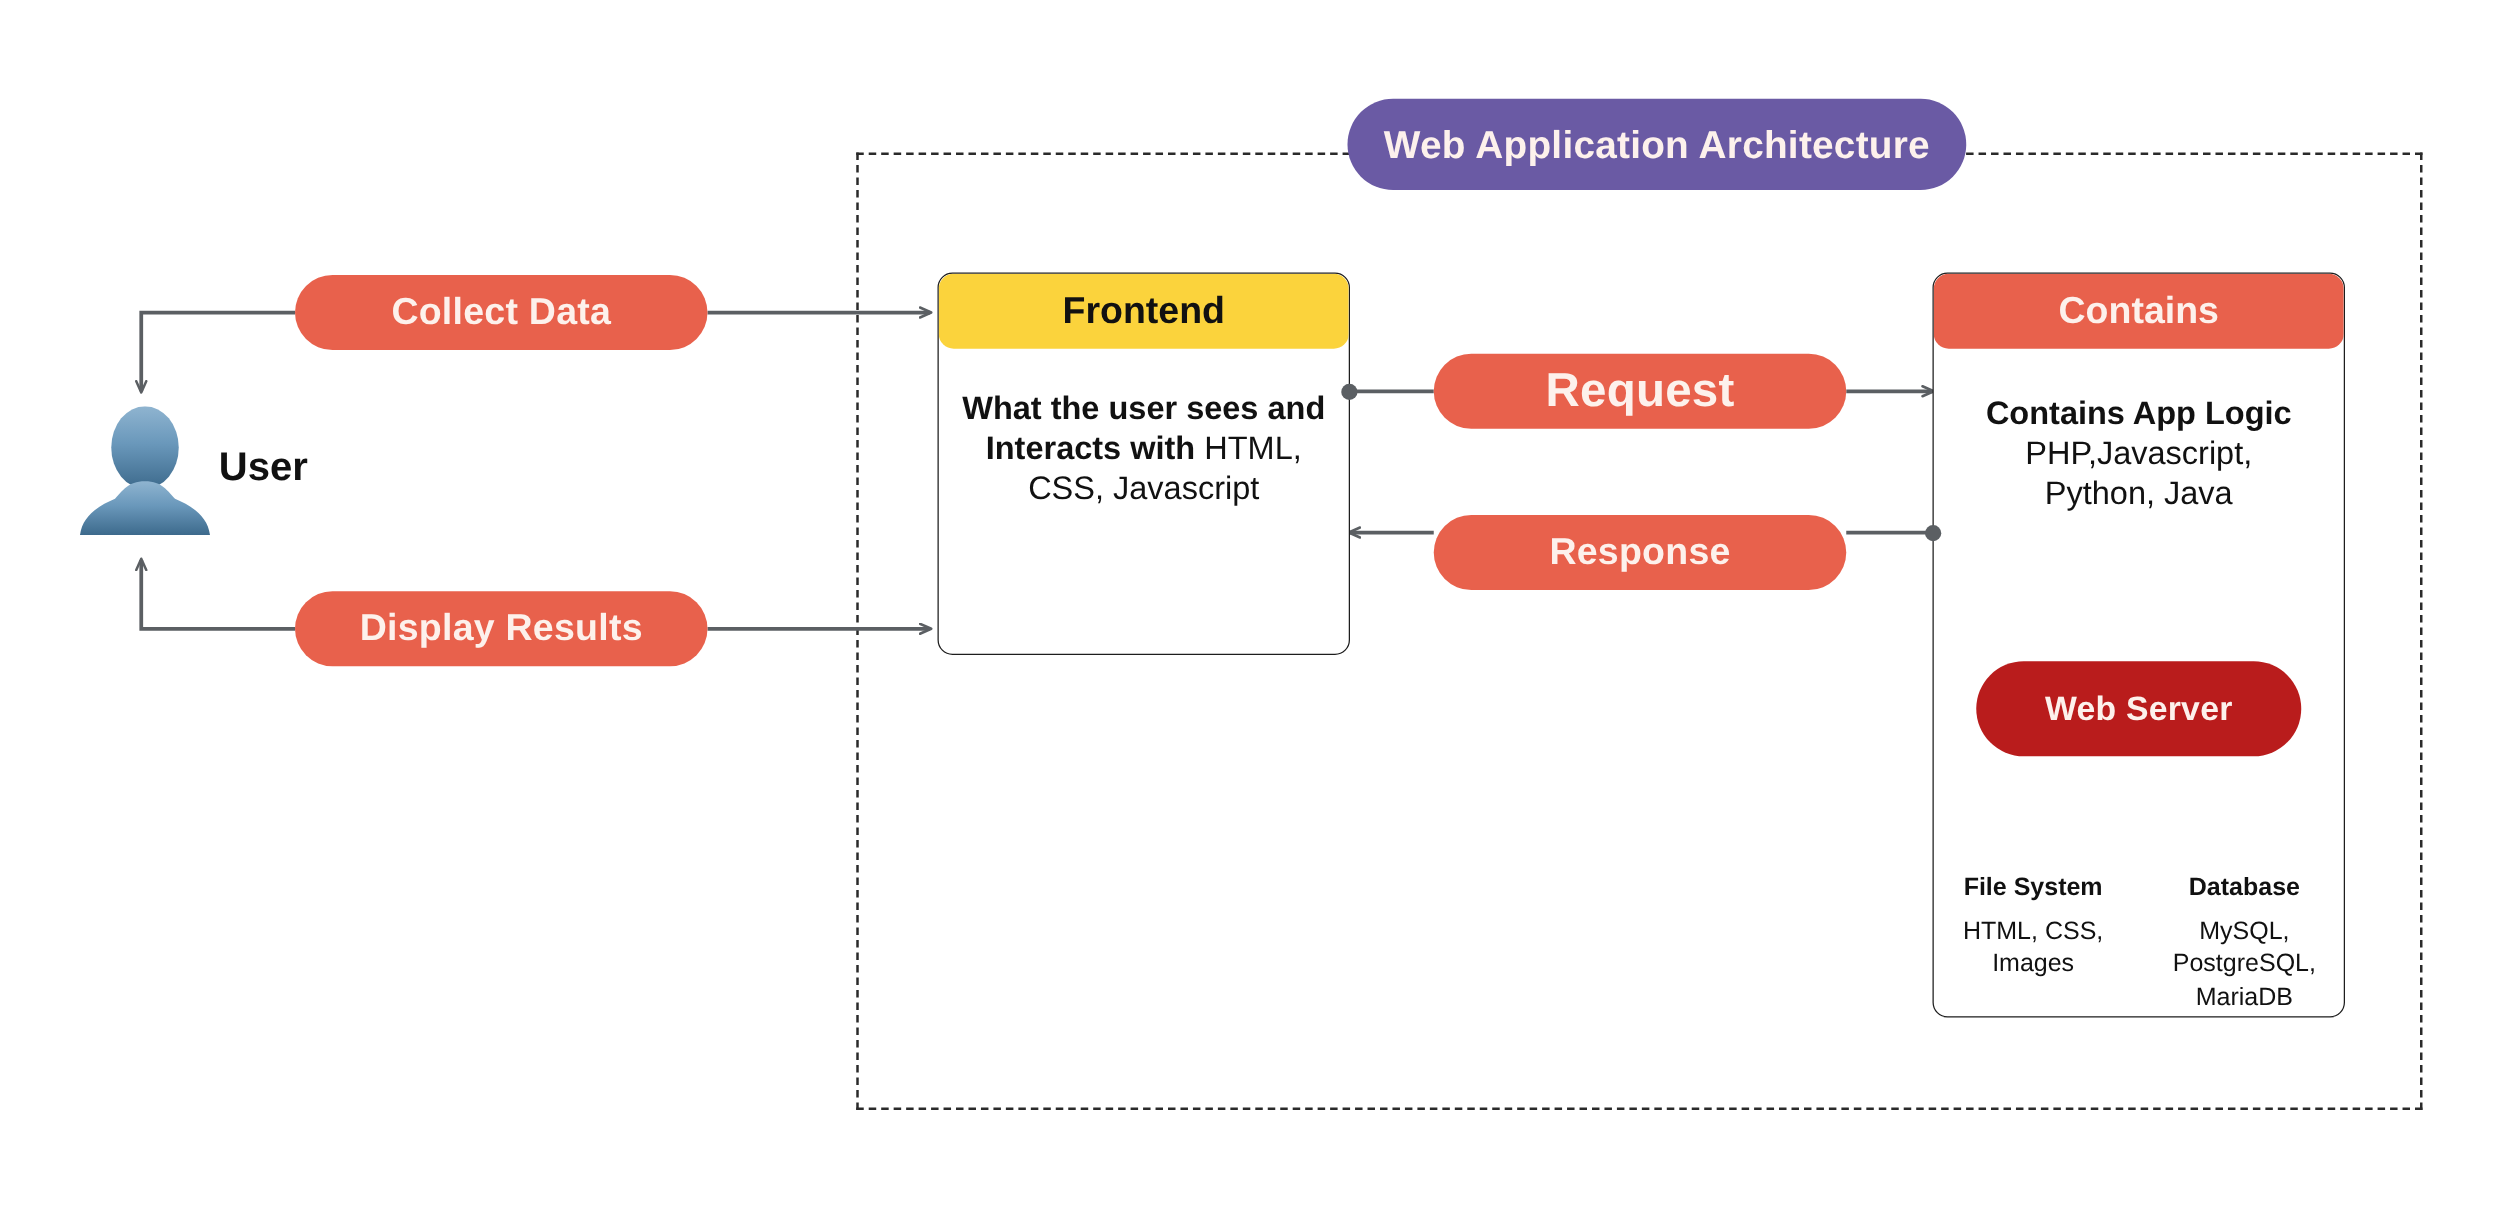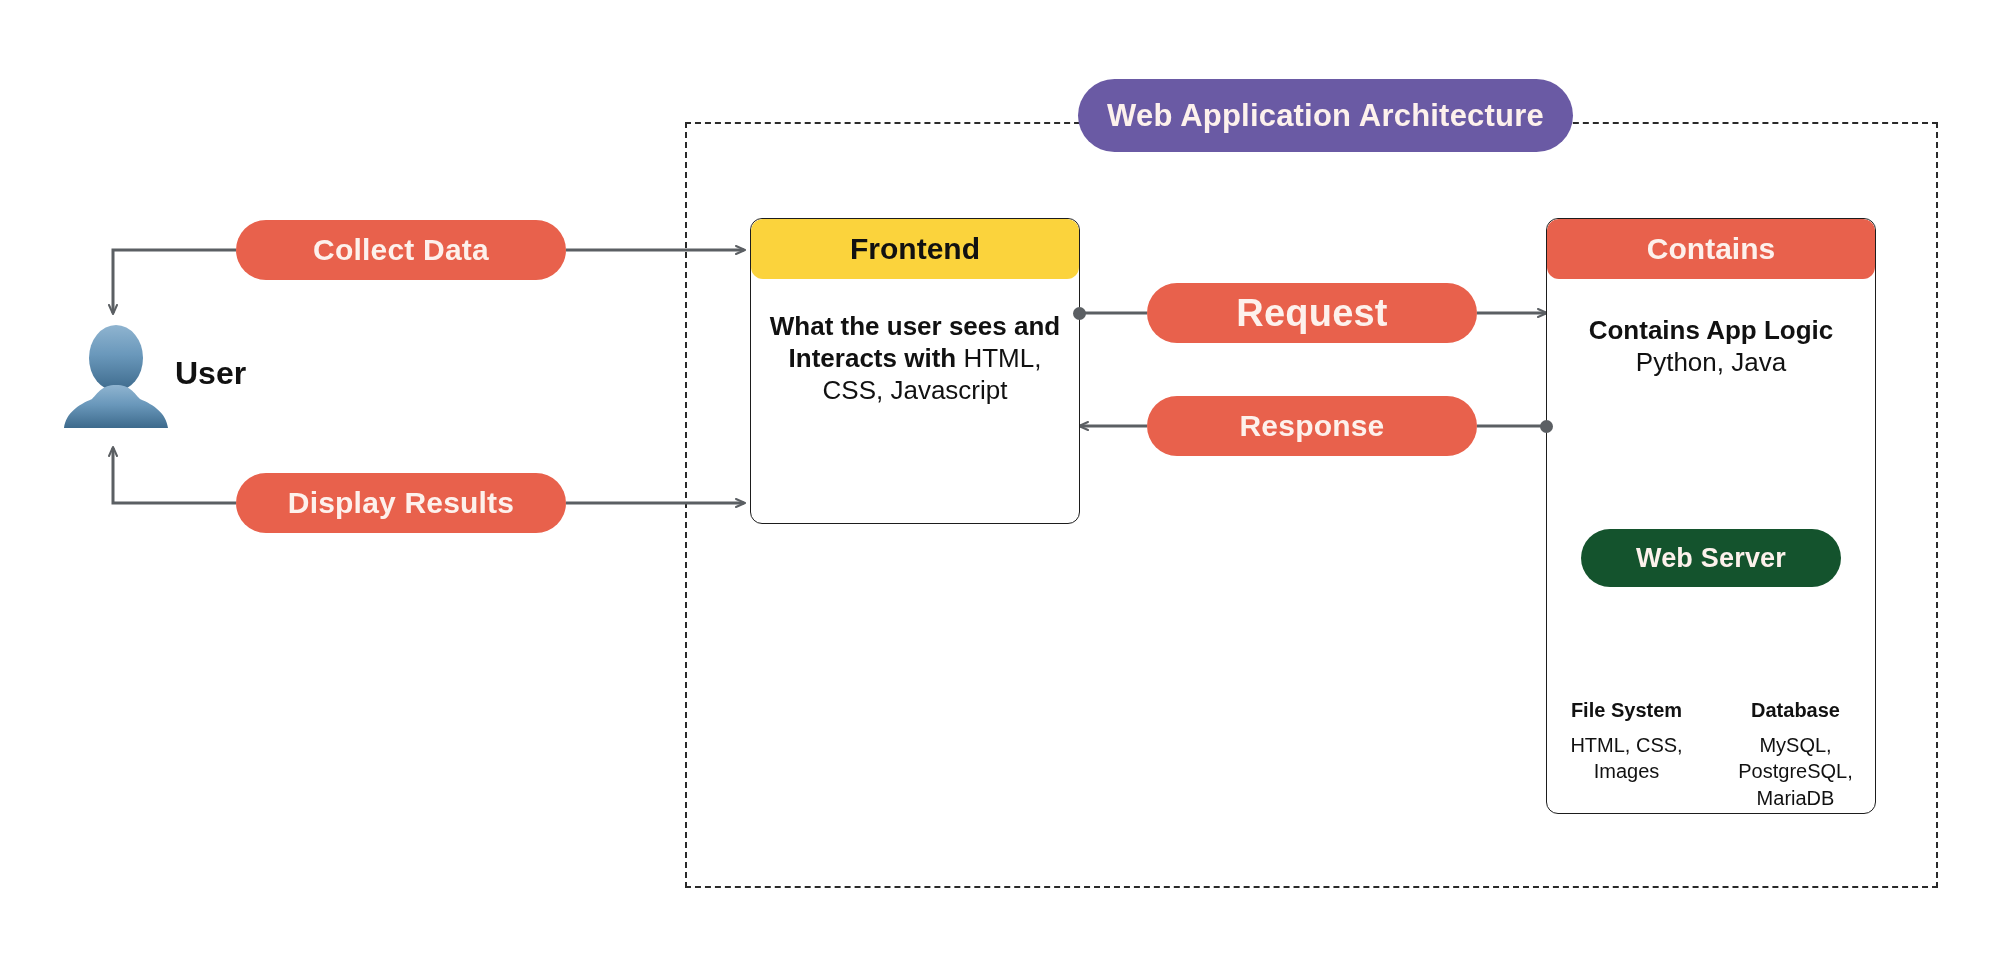--- a/index.html
+++ b/index.html
@@ -79,34 +79,34 @@
   .pill-request {
     left: 1147px;
     top: 283px;
     width: 330px;
     height: 60px;
     background: #e8614c;
     font-size: 38px;
   }
   .pill-response {
     left: 1147px;
-    top: 396px;
+    top: 412px;
     width: 330px;
     height: 60px;
     background: #e8614c;
     font-size: 30px;
   }
 
   
   .pill-webserver {
     left: 1581px;
     top: 529px;
     width: 260px;
-    height: 58px;
-    background: #14532d;
+    height: 76px;
+    background: #b91c1c;
     font-size: 27px;
   }
 
   
   .node-box {
     position: absolute;
     background: #ffffff;
     border: 1.6px solid #1d1d1d;
     border-radius: 12px;
     box-sizing: border-box;
@@ -297,20 +297,21 @@
         <b>What the user sees and Interacts with </b><span>HTML, CSS, Javascript</span>
       </div>
     </div>
   </div>
 
   <div class="node-box backend-box">
     <div class="node-header backend-header">Contains</div>
     <div class="node-body">
       <div class="backend-logic">
         <span class="bold-line">Contains App Logic</span>
+        <span class="plain-line">PHP,Javascript,</span>
         <span class="plain-line">Python, Java</span>
       </div>
 
       <div class="backend-columns">
         <div class="backend-col">
           <span class="col-title">File System</span>
           <span class="col-body">HTML, CSS, Images</span>
         </div>
         <div class="backend-col">
           <span class="col-title">Database</span>

